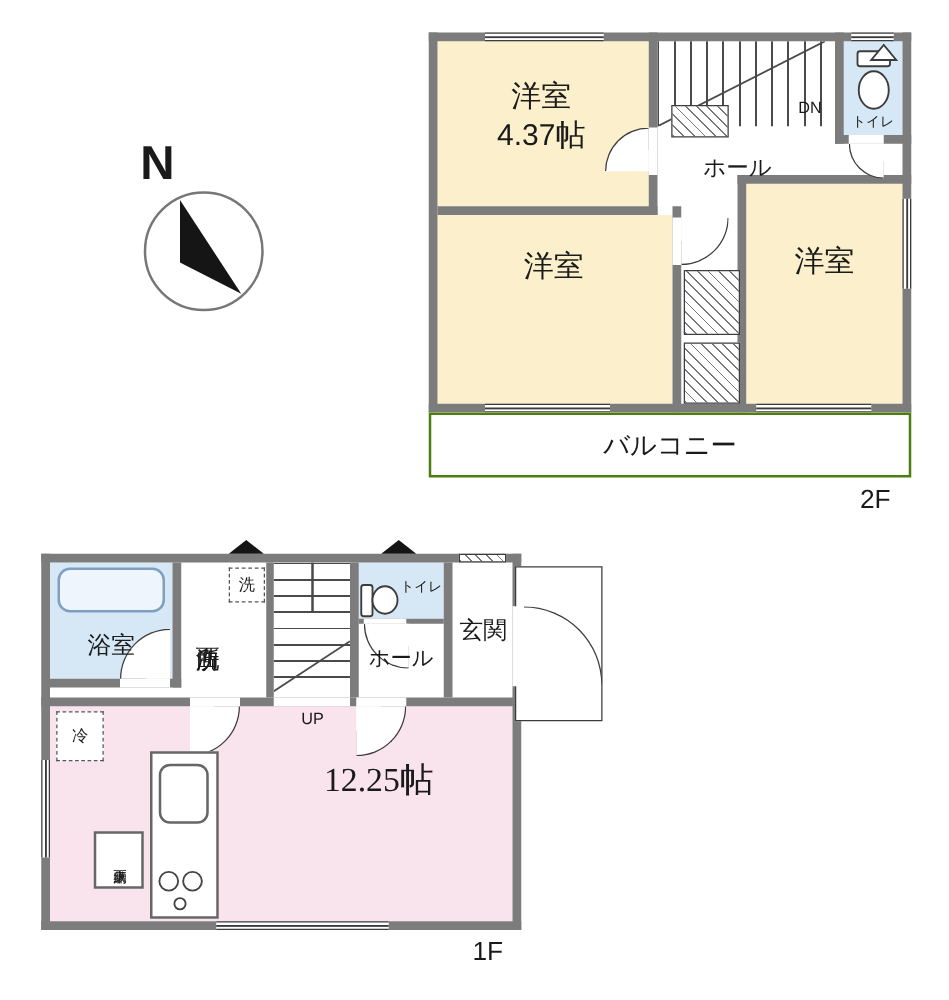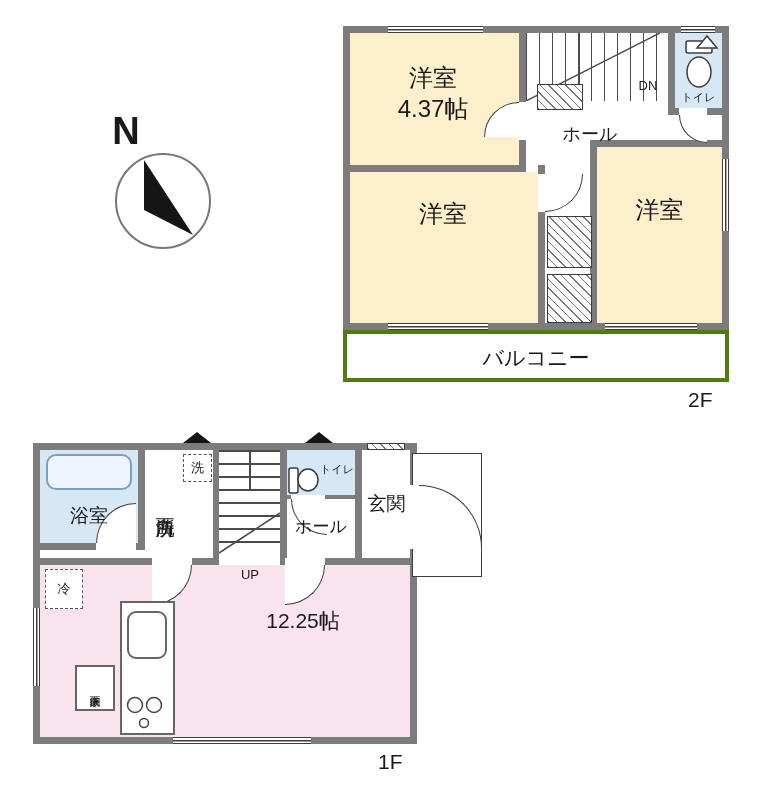--- a/index.html
+++ b/index.html
@@ -94,21 +94,21 @@
     <div class="hatch" style="left:204px;top:248px;width:45px;height:49px;"></div>
 
     <svg width="38" height="54" style="left:337px;top:13px;">
       <rect x="6" y="2" width="26" height="12" rx="2" fill="#fff" stroke="#3c3c3c" stroke-width="1.5"></rect>
       <ellipse cx="19" cy="33" rx="12" ry="15" fill="#fff" stroke="#3c3c3c" stroke-width="1.5"></ellipse>
     </svg>
     <svg width="24" height="16" style="left:352px;top:8px;">
       <polygon points="2,14 22,14 12,2" fill="#fff" stroke="#3c3c3c" stroke-width="1.5"></polygon>
     </svg>
 
-    <div style="position:absolute;left:0;top:304px;width:386px;height:52px;box-sizing:border-box;border:4px solid #4d7c0f;background:#fff;">
+    <div style="position:absolute;left:0;top:304px;width:386px;height:52px;box-sizing:border-box;border:2px solid #4d7c0f;background:#fff;">
       <div class="label" style="left:0;top:10px;width:100%;font-size:21px;">バルコニー</div>
     </div>
 
     <div class="rlabel" style="left:20px;top:36px;width:140px;">
       <div>洋室</div>
       <div>4.37帖</div>
     </div>
     <div class="rlabel" style="left:30px;top:172px;width:140px;">
       <div>洋室</div>
     </div>
@@ -184,19 +184,19 @@
     <div class="tri-up" style="left:150px;top:-11px;"></div>
     <div class="tri-up" style="left:272px;top:-11px;"></div>
 
     <div class="label" style="left:16px;top:60px;width:80px;font-size:19px;">浴室</div>
     <div class="label vtext" style="left:118px;top:12px;width:28px;height:95px;font-size:19px;">洗面所</div>
     <div class="label" style="left:284px;top:19px;width:40px;font-size:11px;">トイレ</div>
     <div class="label" style="left:250px;top:72px;width:76px;font-size:17px;">ホール</div>
     <div class="label" style="left:330px;top:48px;width:47px;font-size:19px;">玄関</div>
     <div class="label" style="left:196px;top:124px;width:42px;font-size:13px;">UP</div>
     <div class="label" style="left:186px;top:166px;width:168px;font-size:29px;line-height:1.15;">
-      <div style="font-size:21px;">12.25帖</div>
+      <div style="font-size:27px;font-family:Liberation Serif, serif;">12.25帖</div>
     </div>
   </div>
 
   <div class="floorlab" style="left:378px;top:750px;">1F</div>
 
 </div>
 
 </body></html>

